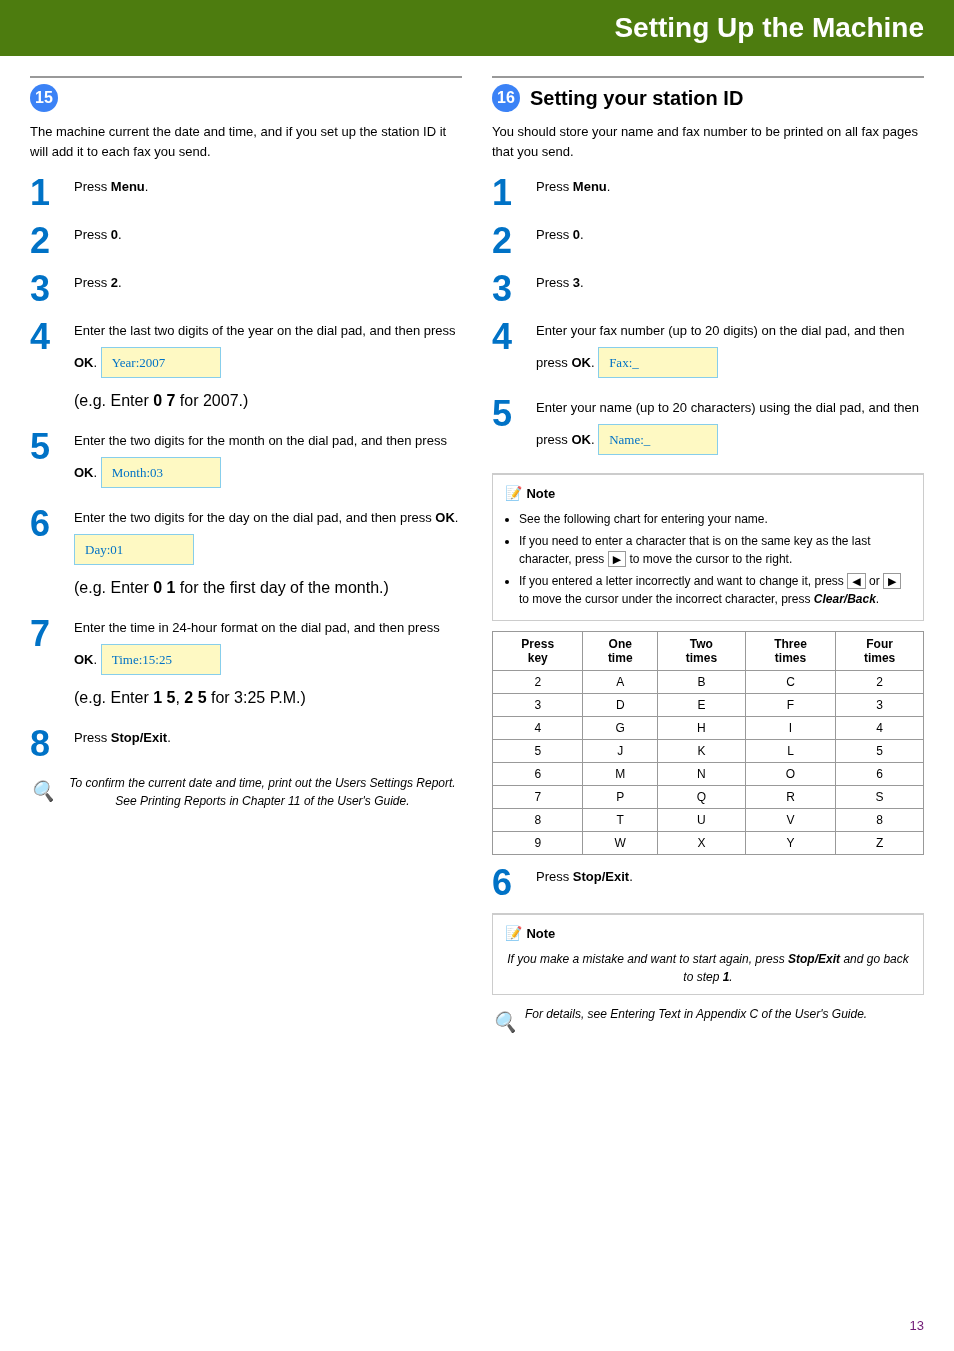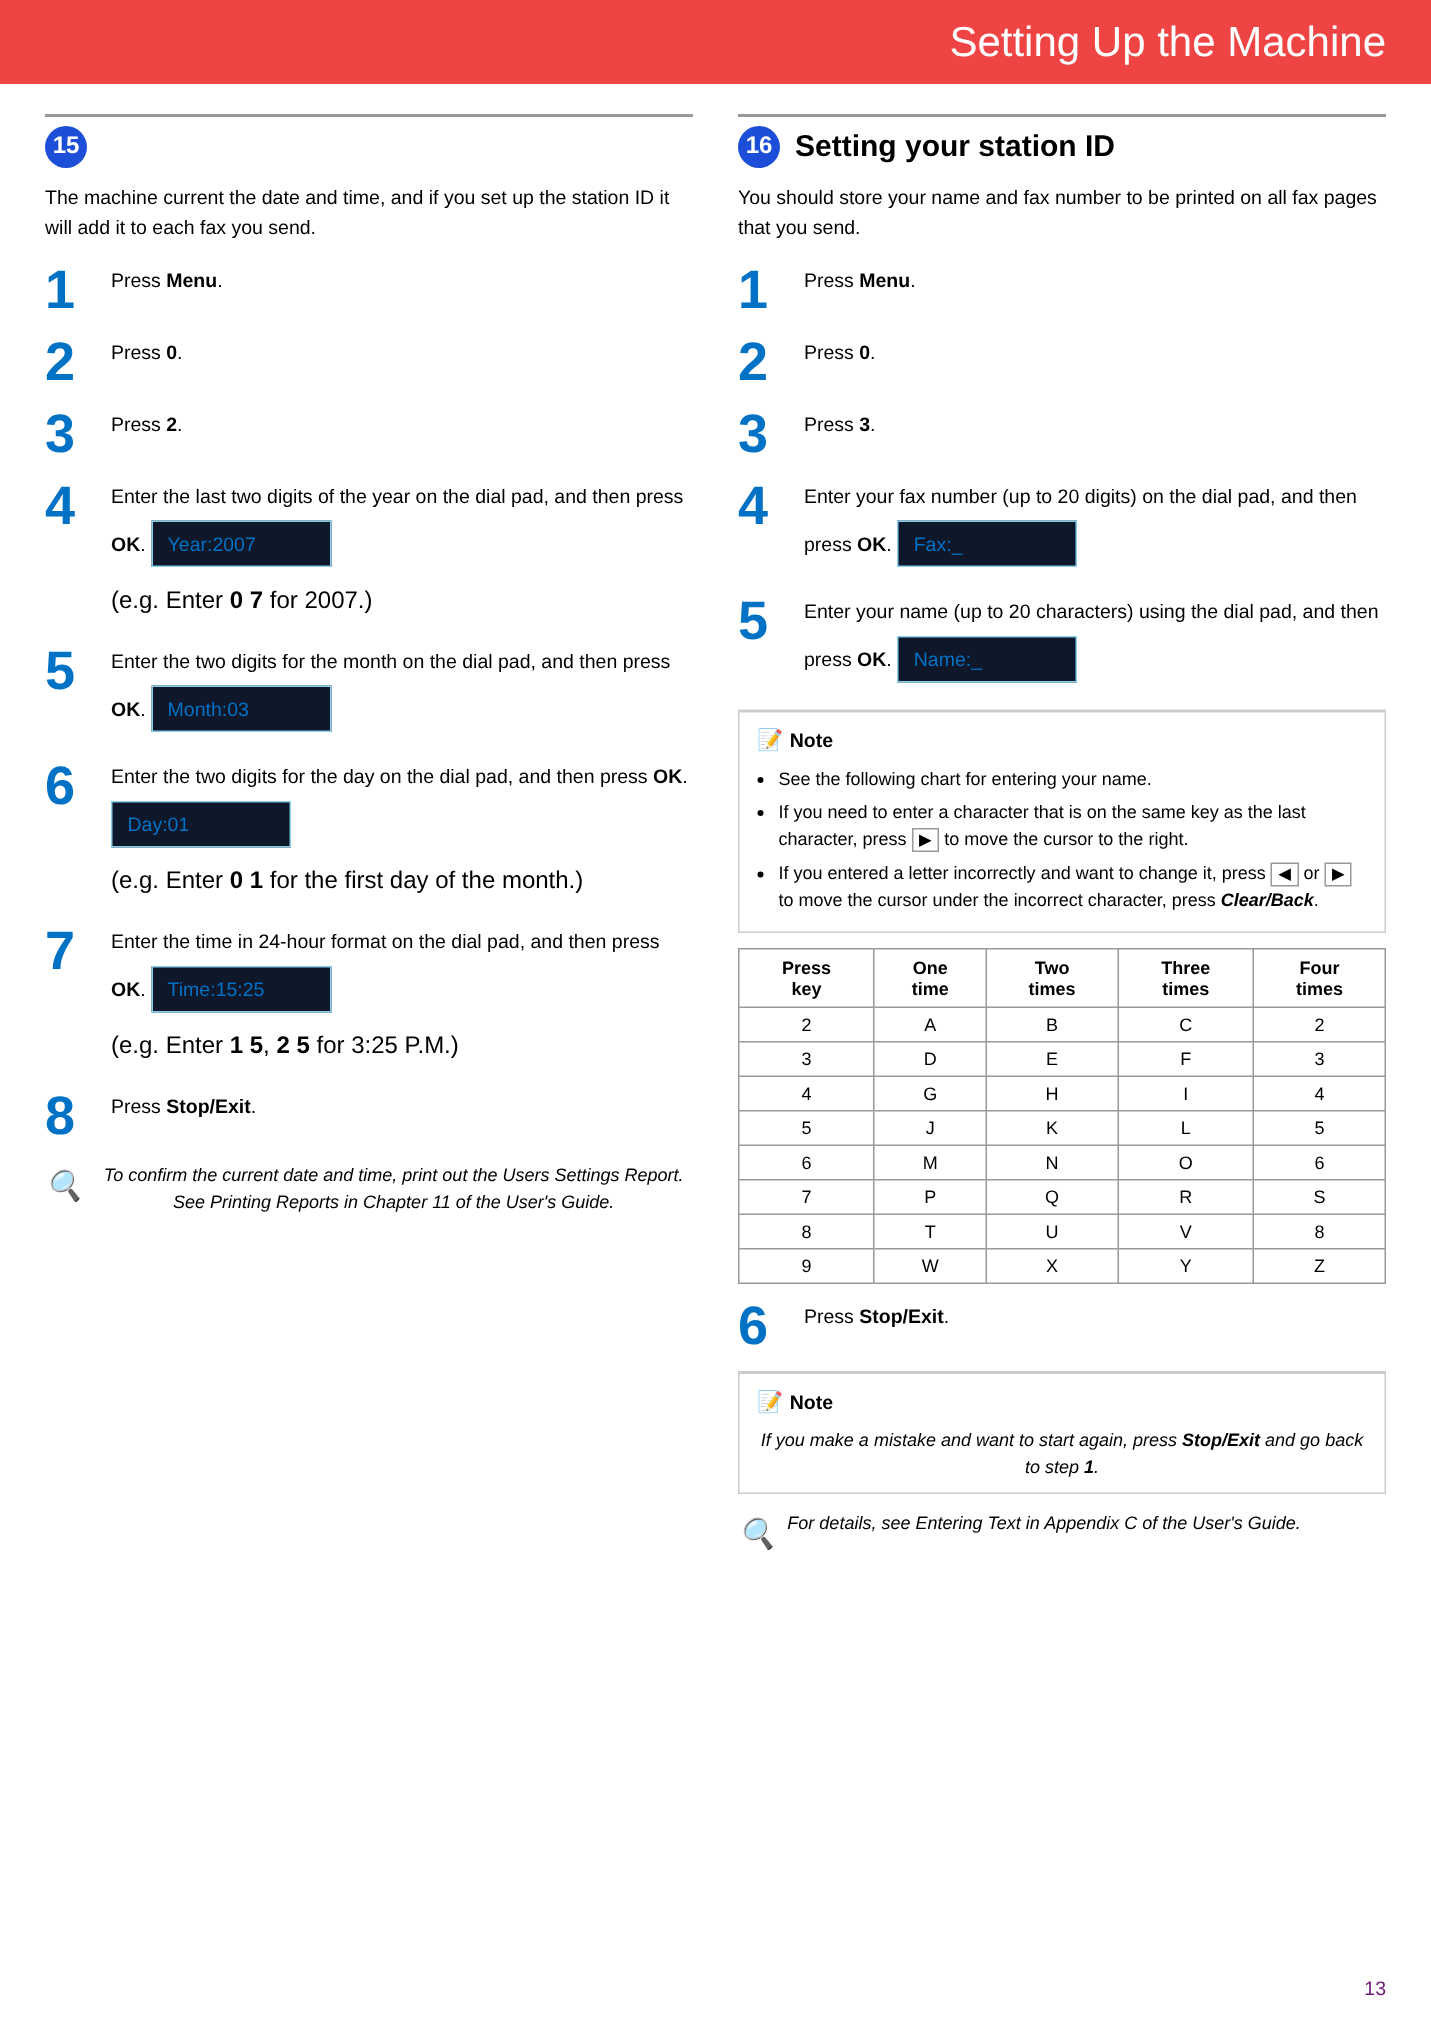--- a/index.html
+++ b/index.html
@@ -8,26 +8,26 @@
       font-size: 13px;
       background: #fff;
       color: #000;
       width: 954px;
       min-height: 1351px;
       position: relative;
     }
 
     
     .page-header {
-      background: #ef4444;
+      background: #4d7c0f;
       color: #fff;
       text-align: right;
       padding: 12px 30px 12px 0;
       font-size: 28px;
-      font-weight: normal;
+      font-weight: bold;
     }
 
     
     .page-number {
       position: absolute;
       bottom: 18px;
       right: 30px;
       font-size: 13px;
       color: #701a75;
     }
@@ -47,21 +47,21 @@
     
     .section-header {
       display: flex;
       align-items: center;
       border-top: 2px solid #999;
       margin-bottom: 10px;
       padding-top: 6px;
     }
 
     .section-number {
-      background: #1d4ed8;
+      background: #3b82f6;
       color: #fff;
       font-size: 16px;
       font-weight: bold;
       width: 28px;
       height: 28px;
       display: flex;
       align-items: center;
       justify-content: center;
       margin-right: 10px;
       flex-shrink: 0;
@@ -76,23 +76,23 @@
 
     .section-intro {
       font-size: 13px;
       margin-bottom: 14px;
       line-height: 1.5;
     }
 
     
     .lcd-box {
       border: 1px solid #87CEEB;
-      background: #0f172a;
+      background: #fef9c3;
       color: #0072C6;
-      font-family: Liberation Sans, sans-serif;
+      font-family: Liberation Serif, serif;
       font-size: 13px;
       padding: 5px 10px;
       margin: 6px 0;
       display: inline-block;
       min-width: 120px;
     }
 
     .step-note {
       font-size: 16px;
       margin-top: 5px;

